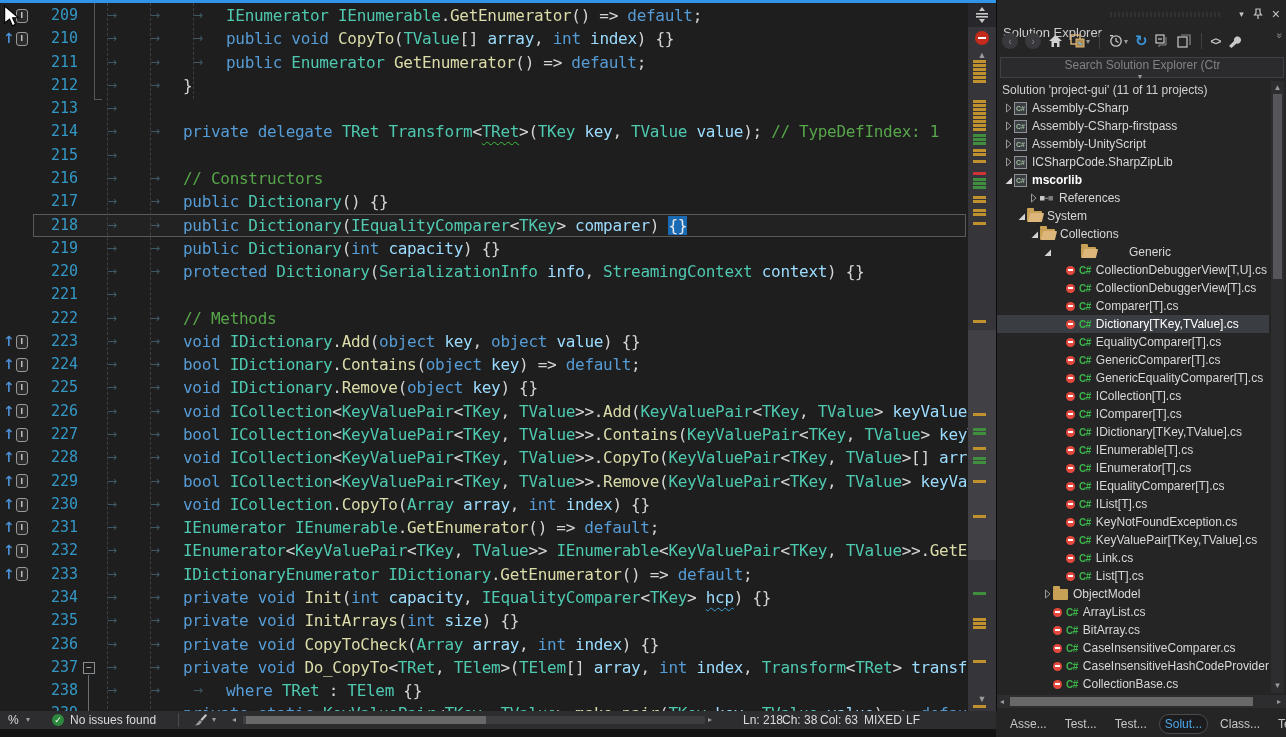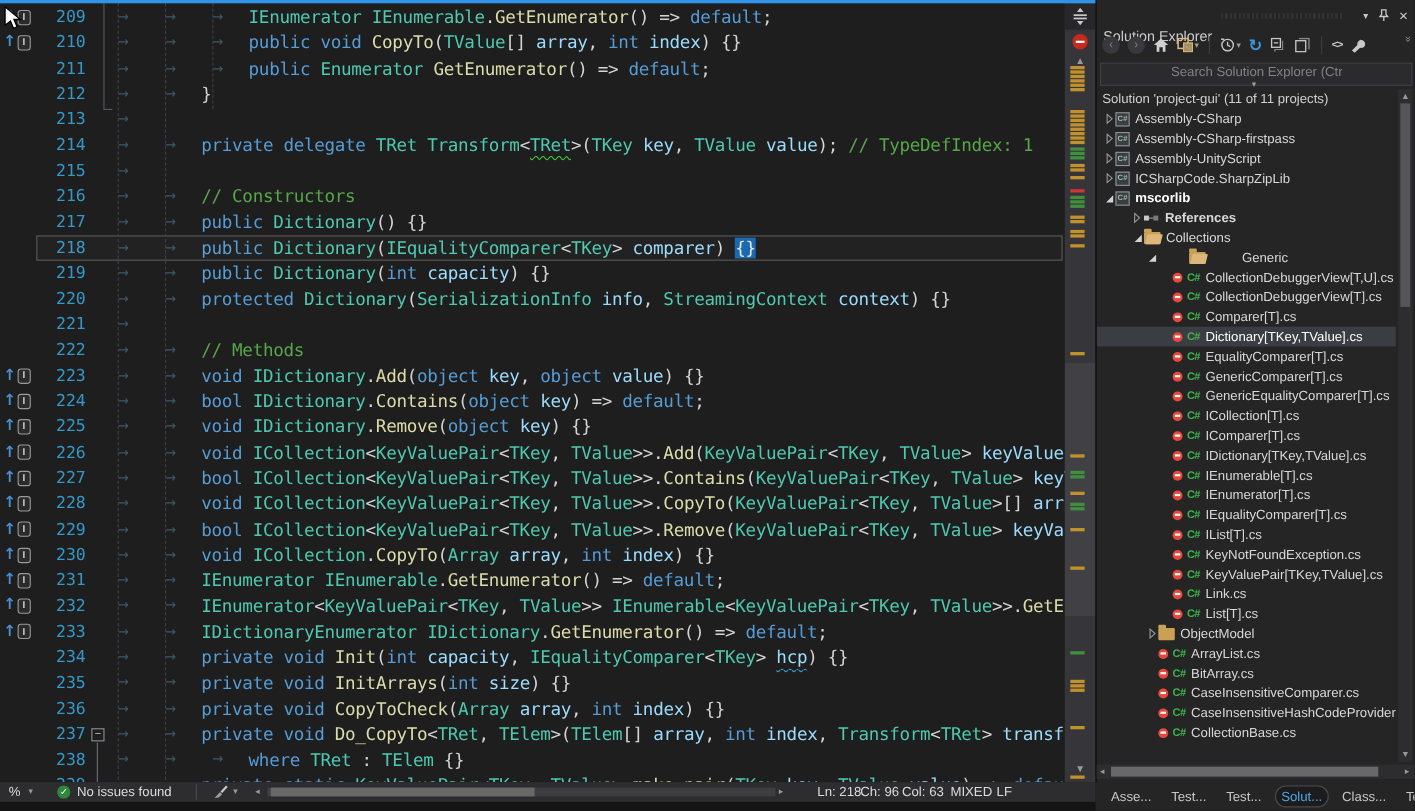--- a/index.html
+++ b/index.html
@@ -242,21 +242,21 @@
         <path d="M7,7 L9,9 L6,12 L2,12.5 Z" fill="#9a9a9a"></path>
       </svg>
     </span>
     <span class="abs caret" style="left:212px;">▾</span>
     <span class="abs caret" style="left:232px;top:0px;">◂</span>
     <span class="hsb-track">
         <span class="hsb-thumb"></span>
       </span>
     <span class="abs caret" style="left:708px;top:0px;">▸</span>
     <span class="abs" style="left:743px;">Ln: 218</span>
-    <span class="abs" style="left:782px;">Ch: 96</span>
+    <span class="abs" style="left:782px;">Ch: 38</span>
     <span class="abs" style="left:820px;">Col: 63</span>
     <span class="abs" style="left:864px;">MIXED</span>
     <span class="abs" style="left:906px;">LF</span>
   </div>
   <div class="bottom-strip"></div>
 
   <div class="panel">
     <div class="p-title">
       <span class="t">Solution Explorer</span>
       <span class="grip"></span>
@@ -367,34 +367,43 @@
         </div>
         <div class="trow bold" style="padding-left: 5px;">
           <span class="exp">
             <svg width="9" height="9">
               <polygon points="1.5,8 8,8 8,1.5" fill="#d4d4d4"></polygon>
             </svg>
           </span>
           <span class="proj">C#</span>
           <span class="lbl">mscorlib</span>
         </div>
-        <div class="trow" style="padding-left: 30px; font-weight: bold;">
+        <div class="trow" style="padding-left: 30px;">
           <span class="exp">
             <svg width="9" height="10">
               <polygon points="2.5,1 7,5 2.5,9" fill="none" stroke="#9a9a9a" stroke-width="1"></polygon>
             </svg>
           </span>
           <span>
             <svg width="15" height="12">
               <rect x="1" y="4" width="4.5" height="4.5" fill="#c8c8c8"></rect>
               <rect x="9.5" y="4" width="4.5" height="4.5" fill="#7a7a7a"></rect>
               <rect x="5.5" y="5.8" width="4" height="1" fill="#9a9a9a"></rect>
             </svg>
           </span>
           <span class="lbl">References</span>
+        </div>
+        <div class="trow" style="padding-left: 18px;">
+          <span class="exp">
+            <svg width="9" height="9">
+              <polygon points="1.5,8 8,8 8,1.5" fill="#d4d4d4"></polygon>
+            </svg>
+          </span>
+          <span class="fold open"></span>
+          <span class="lbl">System</span>
         </div>
         <div class="trow" style="padding-left: 31px;">
           <span class="exp">
             <svg width="9" height="9">
               <polygon points="1.5,8 8,8 8,1.5" fill="#d4d4d4"></polygon>
             </svg>
           </span>
           <span class="fold open"></span>
           <span class="lbl">Collections</span>
         </div>

